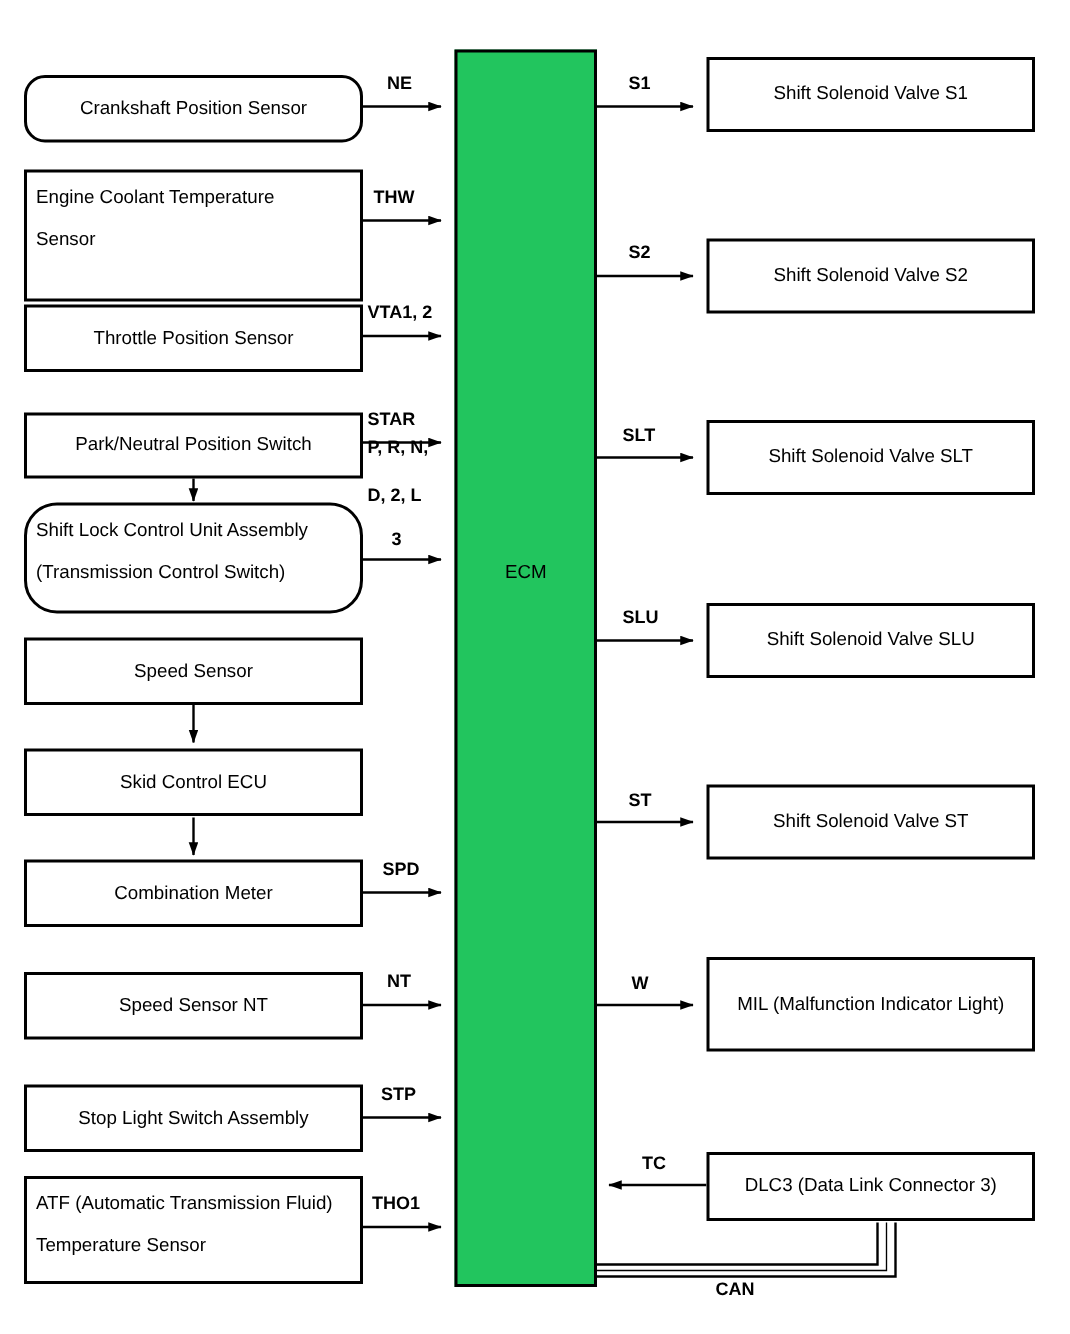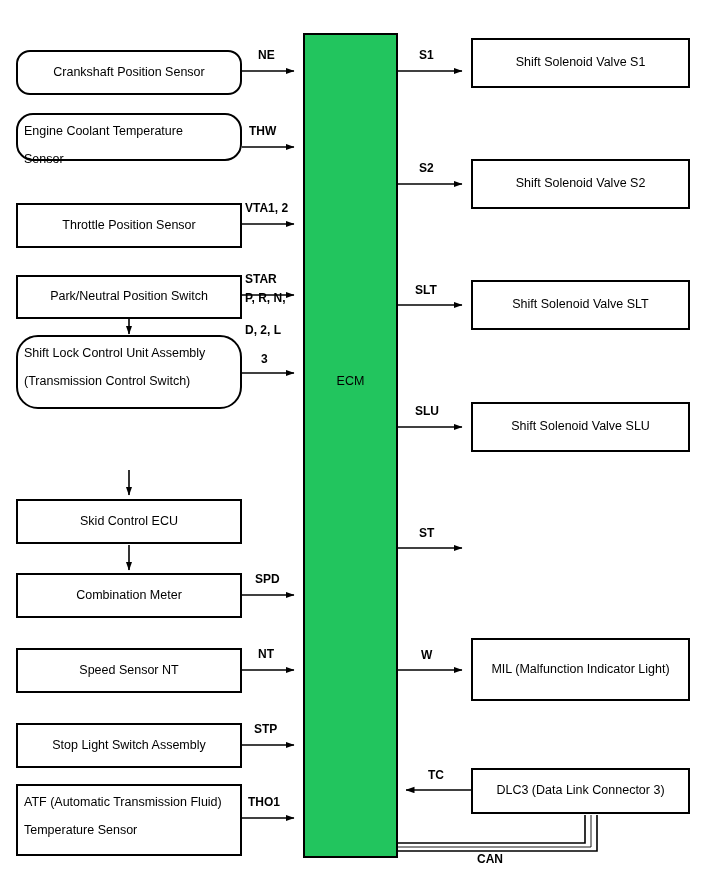--- a/index.html
+++ b/index.html
@@ -119,21 +119,21 @@
   </svg>
 
   <div class="ecm-box" style="left:303px; top:33px; width:95px; height:825px;">
     <div class="ecm-label" style="top:339px;">ECM</div>
   </div>
 
   <div class="box center" style="left:16px; top:50px; width:226px; height:45px;border-radius:14px;">
     <div class="txt">Crankshaft Position Sensor</div>
   </div>
 
-  <div class="box topleft" style="left:16px; top:113px; width:226px; height:48px;border-radius:17px;">
+  <div class="box topleft" style="left:16px; top:113px; width:226px; height:88px;">
     <div class="txt">
       <span>Engine Coolant Temperature</span>
       <span class="l2">Sensor</span>
     </div>
   </div>
 
   <div class="box center" style="left:16px; top:203px; width:226px; height:45px;">
     <div class="txt">Throttle Position Sensor</div>
   </div>
 
@@ -141,20 +141,23 @@
     <div class="txt">Park/Neutral Position Switch</div>
   </div>
 
   <div class="box topleft" style="left:16px; top:335px; width:226px; height:74px;border-radius:22px;">
     <div class="txt">
       <span>Shift Lock Control Unit Assembly</span>
       <span class="l2">(Transmission Control Switch)</span>
     </div>
   </div>
 
+  <div class="box center" style="left:16px; top:425px; width:226px; height:45px;">
+    <div class="txt">Speed Sensor</div>
+  </div>
 
   <div class="box center" style="left:16px; top:499px; width:226px; height:45px;">
     <div class="txt">Skid Control ECU</div>
   </div>
 
   <div class="box center" style="left:16px; top:573px; width:226px; height:45px;">
     <div class="txt">Combination Meter</div>
   </div>
 
   <div class="box center" style="left:16px; top:648px; width:226px; height:45px;">
@@ -181,20 +184,23 @@
   </div>
 
   <div class="box center" style="left:471px; top:280px; width:219px; height:50px;">
     <div class="txt">Shift Solenoid Valve SLT</div>
   </div>
 
   <div class="box center" style="left:471px; top:402px; width:219px; height:50px;">
     <div class="txt">Shift Solenoid Valve SLU</div>
   </div>
 
+  <div class="box center" style="left:471px; top:523px; width:219px; height:50px;">
+    <div class="txt">Shift Solenoid Valve ST</div>
+  </div>
 
   <div class="box center" style="left:471px; top:638px; width:219px; height:63px;">
     <div class="txt">MIL (Malfunction Indicator Light)</div>
   </div>
 
   <div class="box center" style="left:471px; top:768px; width:219px; height:46px;">
     <div class="txt">DLC3 (Data Link Connector 3)</div>
   </div>
 
   <div class="sig" style="left:258px; top:48px;">NE</div>

